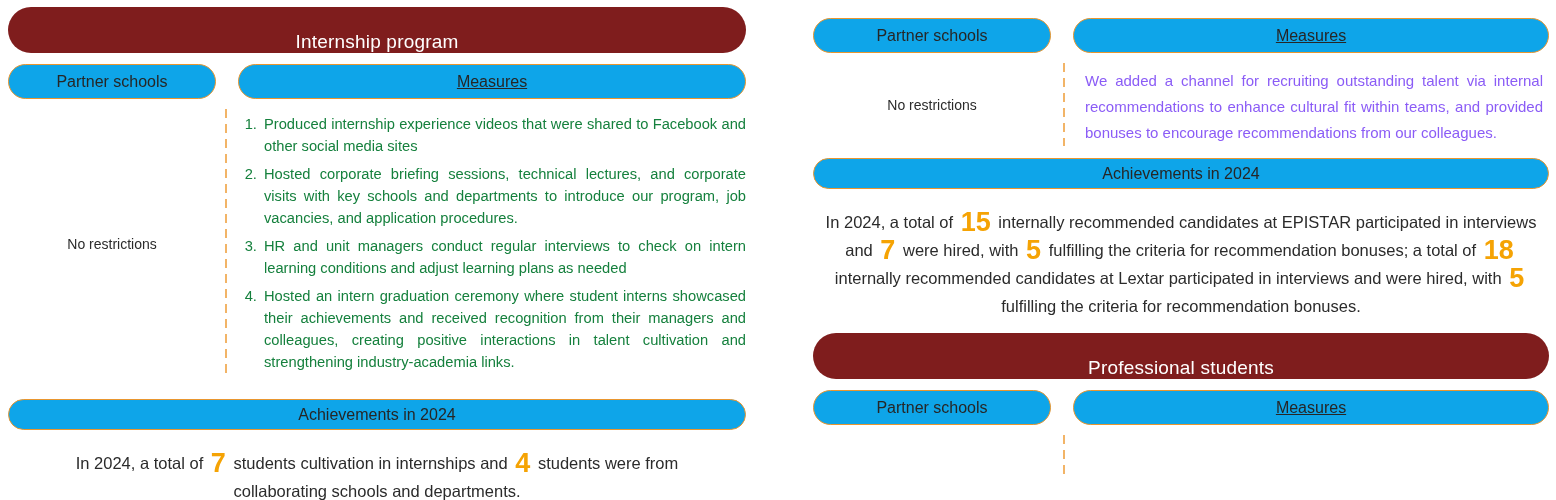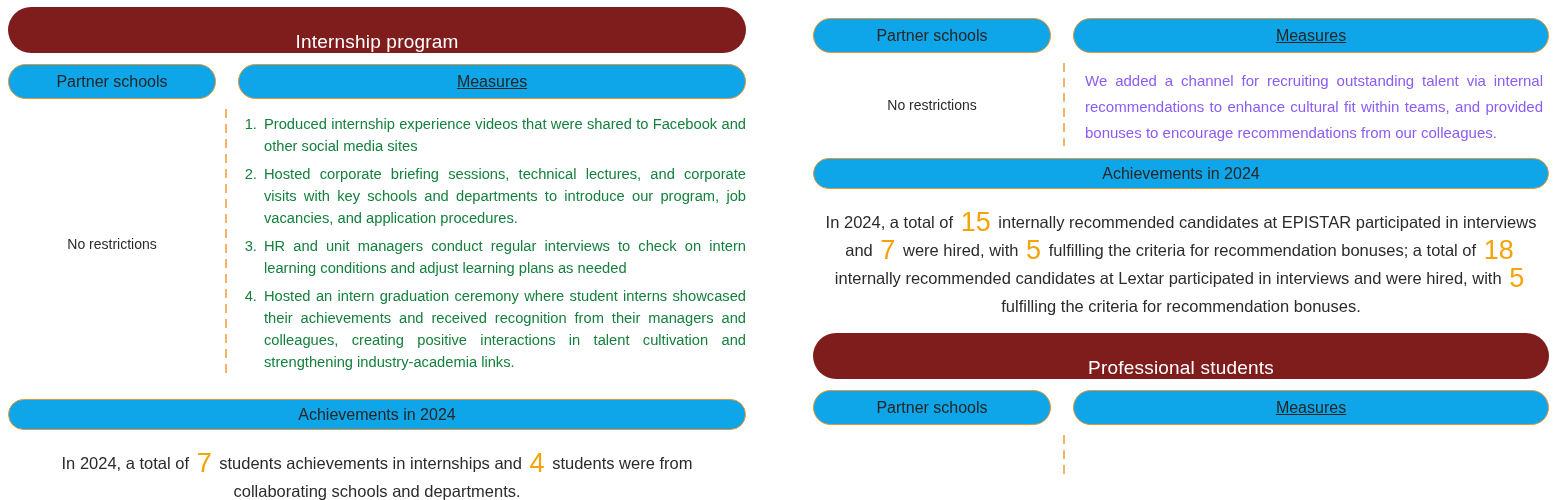--- a/index.html
+++ b/index.html
@@ -38,21 +38,21 @@
                      font-size:14.7px; color:#15803d; line-height:22px; text-align:justify; }
   ol.measures-list li { margin-bottom:6px; padding-left:3px; }
 
   .measures-para { padding:5px 6px 0 20px; font-size:15px; color:#8b5cf6;
                    line-height:26px; text-align:justify; }
 
   .achv-text { margin-top:19px; text-align:center; font-size:16.5px; color:#2B2B2B;
                line-height:28px; font-weight:500; }
   .achv-text-l { padding:0 48px; }
   .achv-text-r { padding:0 6px; }
-  .achv-text .num { color:#F5A304; font-size:27px; font-weight:400;
+  .achv-text .num { color:#F5A304; font-size:27px; font-weight:700;
                     line-height:0; vertical-align:-3px; padding:0 3px; }
 
   .hdr-2 { margin-top:13px; }
   .stub-row { display:flex; margin-top:10px; height:40px; }
   .stub-partner { width:238px; }
 </style>
 </head>
 <body>
 
 <div class="panel panel-left">
@@ -79,21 +79,21 @@
         <li>HR and unit managers conduct regular interviews to check on intern learning conditions and adjust learning plans as needed</li>
         <li>Hosted an intern graduation ceremony where student interns showcased their achievements and received recognition from their managers and colleagues, creating positive interactions in talent cultivation and strengthening industry-academia links.</li>
       </ol>
     </div>
   </div>
 
   <div class="pill pill-achv">
     <span>Achievements in 2024</span>
   </div>
 
-  <div class="achv-text achv-text-l"><span>In 2024, a total of </span><span class="num">7</span><span> students achievements in internships and </span><span class="num">4</span><span> students were from collaborating schools and departments.</span></div>
+  <div class="achv-text achv-text-l"><span>In 2024, a total of </span><span class="num">7</span><span> students cultivation in internships and </span><span class="num">4</span><span> students were from collaborating schools and departments.</span></div>
 </div>
 
 <div class="panel panel-right">
 
   <div class="label-row">
     <div class="pill pill-partner-r">
       <span>Partner schools</span>
     </div>
     <div class="pill pill-measures">
       <span>Measures</span>

